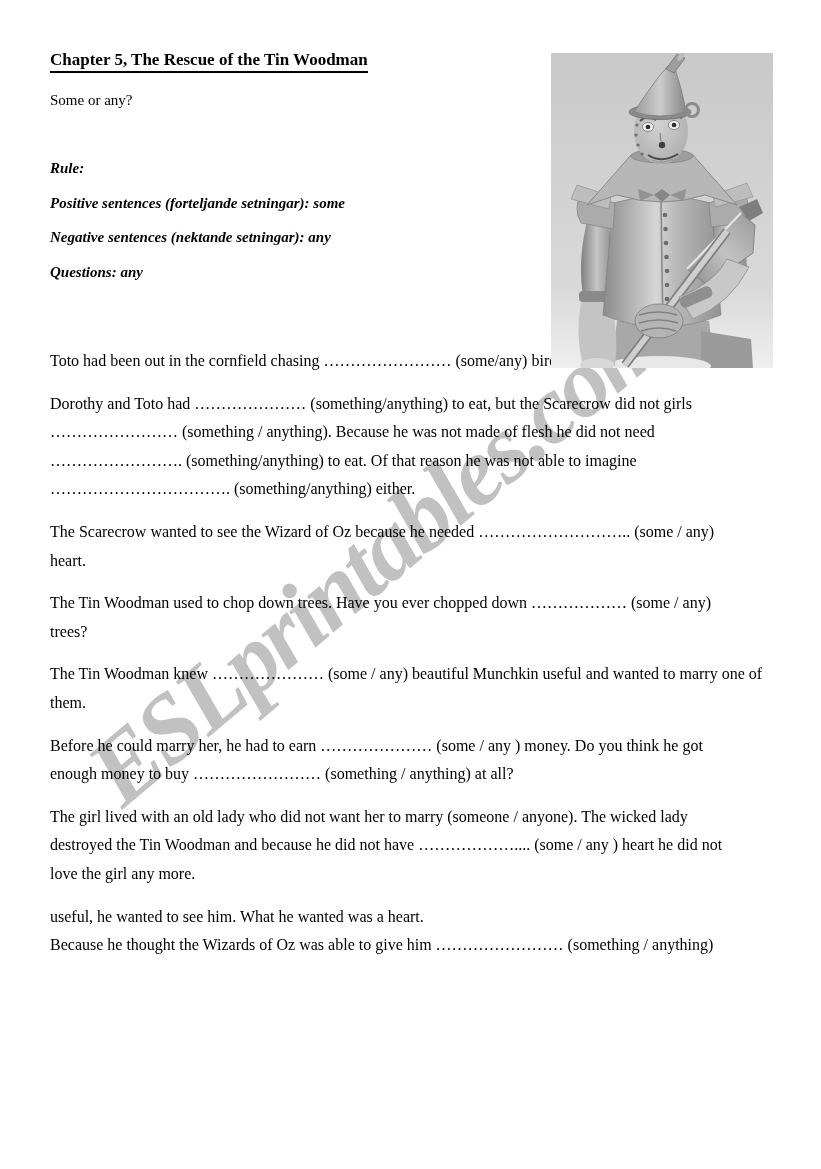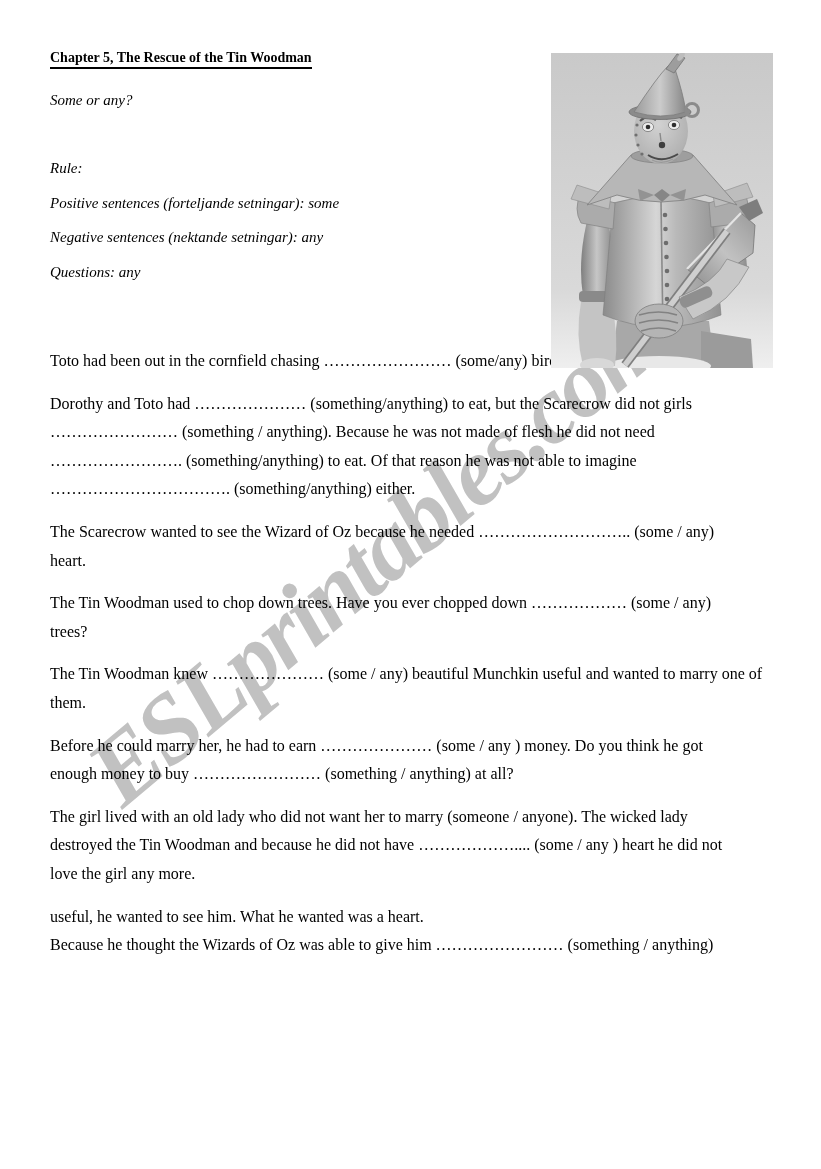--- a/index.html
+++ b/index.html
@@ -30,43 +30,43 @@
     letter-spacing: -3px;
     color: rgba(172,172,172,0.75);
     white-space: nowrap;
     pointer-events: none;
   }
   
   .title {
     position: absolute;
     left: 50px; top: 50px;
     z-index: 2;
-    font-size: 14px;
+    font-size: 17px;
     font-weight: bold;
     white-space: nowrap;
   }
   .title span {
     display: inline-block;
     border-bottom: 2px solid #000;
     padding-bottom: 1px;
   }
   .subtitle {
     position: absolute;
     left: 50px; top: 92px;
     z-index: 2;
+    font-size: 15px;
+    white-space: nowrap;
+  }
+  .rules {
+    position: absolute;
+    left: 50px; top: 160px;
+    z-index: 2;
     font-style: italic;
     font-size: 15px;
-    white-space: nowrap;
-  }
-  .rules {
-    position: absolute;
-    left: 50px; top: 160px;
-    z-index: 2;
-    font-style: italic;
-    font-size: 15px;
+    font-weight: bold;
   }
   .rules .rule-line {
     height: 34.5px;
     white-space: nowrap;
   }
   
   .photo {
     position: absolute;
     left: 551px; top: 53px;
     width: 222px; height: 315px;

